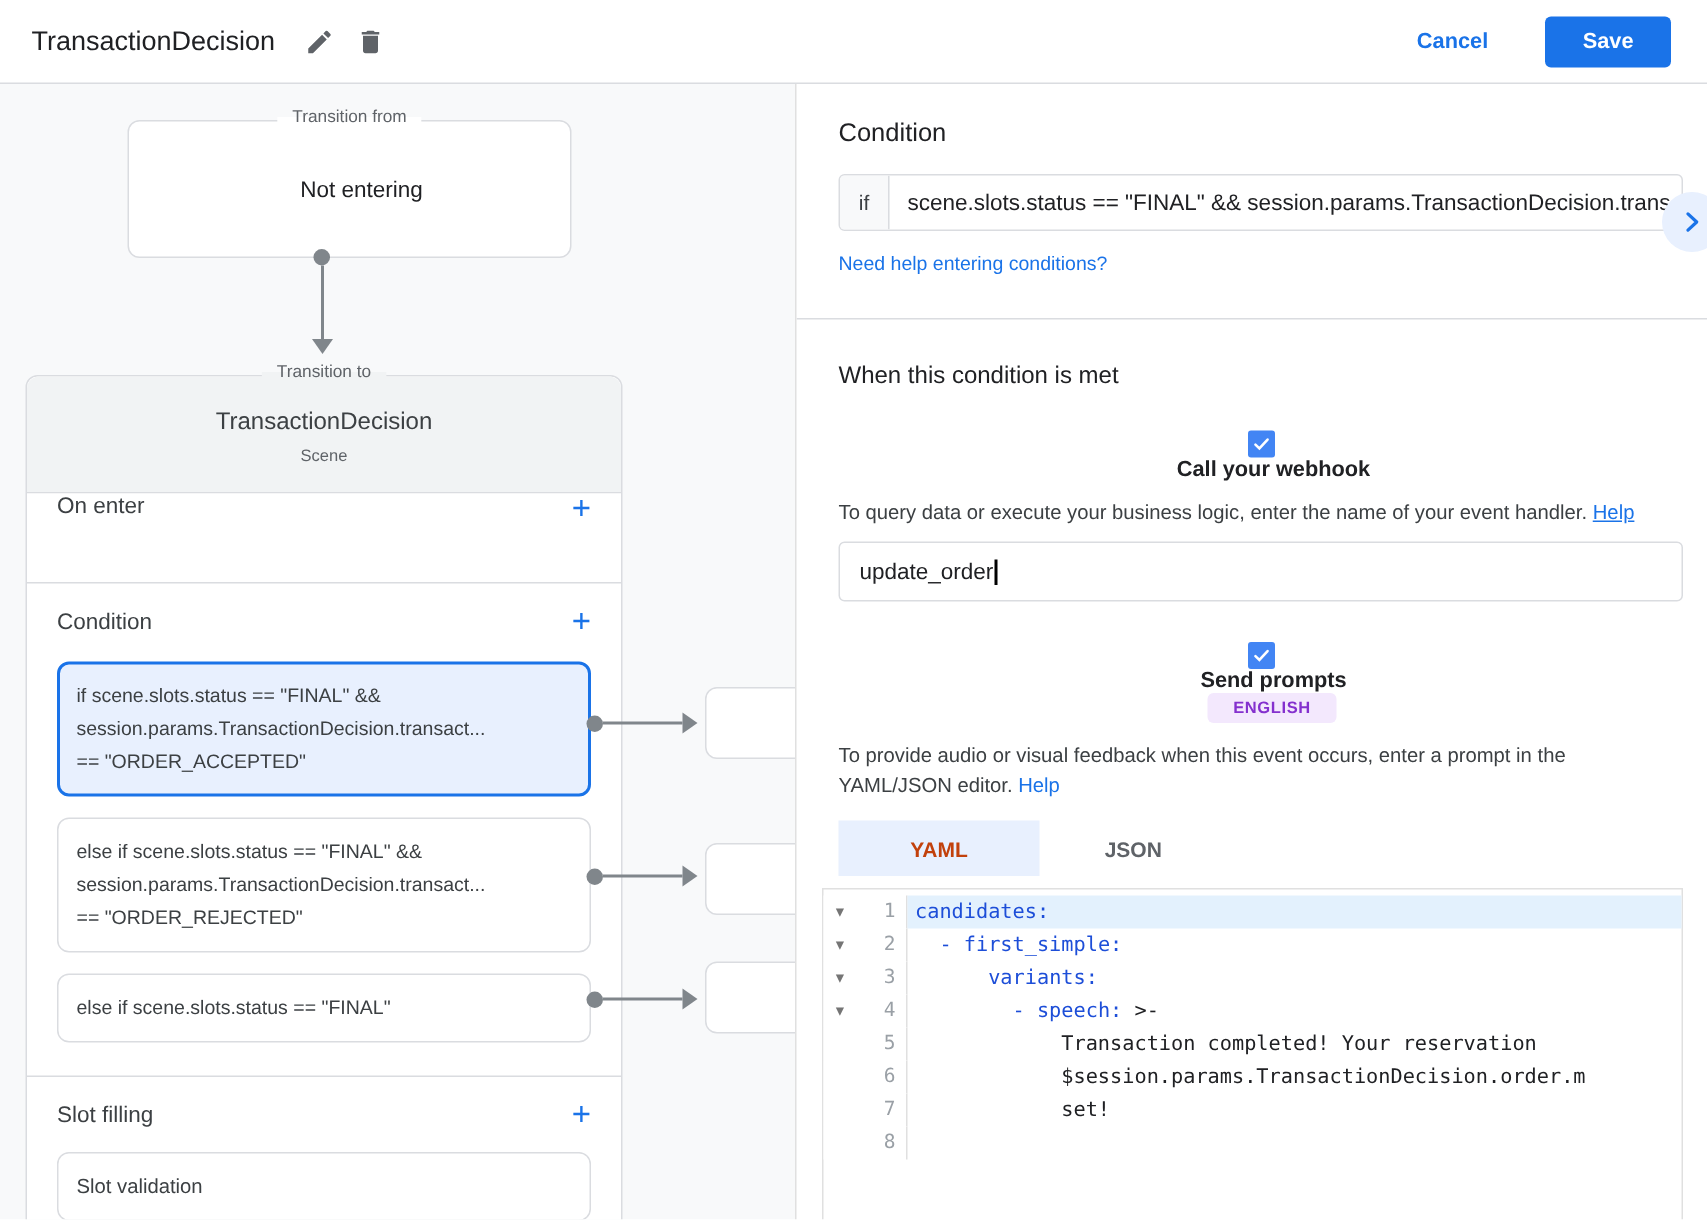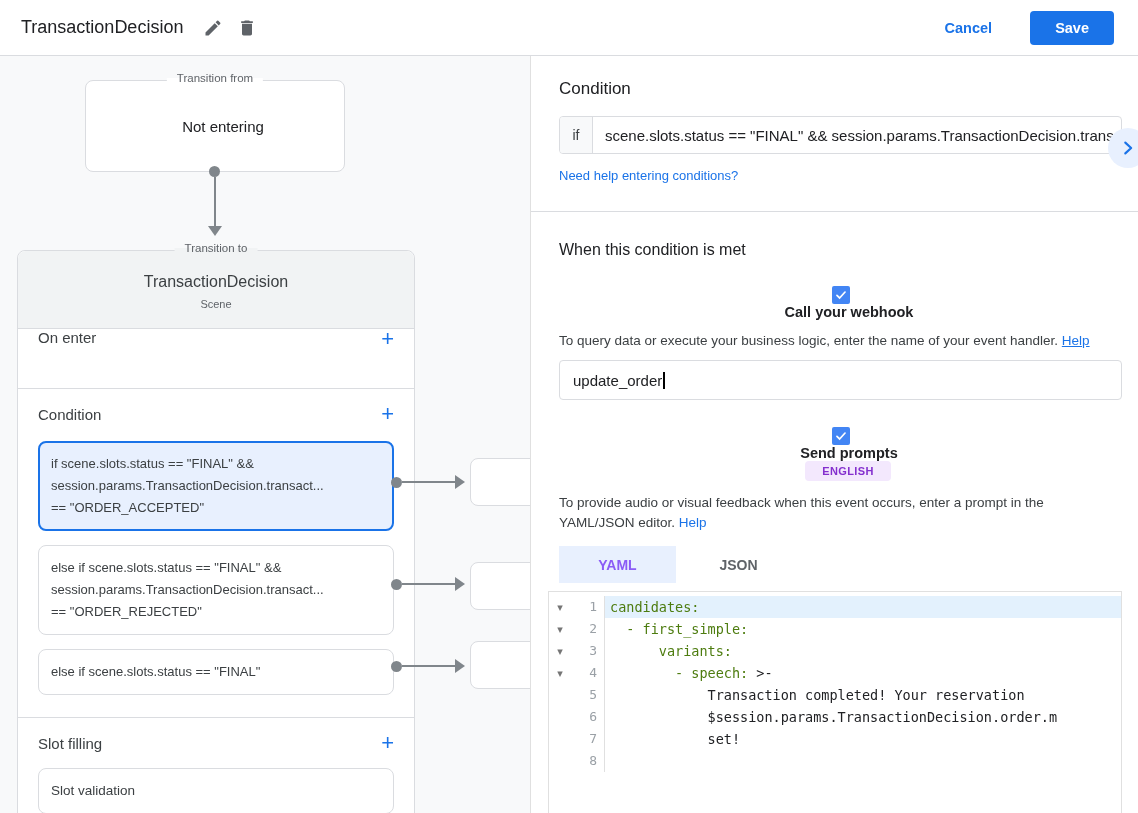--- a/index.html
+++ b/index.html
@@ -20,21 +20,21 @@
     font-weight:700; margin-right:38px; cursor:pointer; font-family:inherit; }
   .save-btn { background:#1a73e8; color:#fff; border:none; border-radius:4px;
     font-size:14.5px; font-weight:700; padding:9px 25px; cursor:pointer; font-family:inherit; }
 
   .main { flex:1; display:flex; min-height:0; }
 
   
   .diagram { width:530px; flex:none; background:#f8f9fa; position:relative; overflow:hidden; }
   .legend { position:absolute; top:-9px; left:50%; transform:translateX(-50%);
     font-size:11.5px; color:#5f6368; padding:0 10px; white-space:nowrap; }
-  .from-box { position:absolute; left:85px; top:24px; width:260px; height:92px;
+  .from-box { position:absolute; left:85px; top:24px; width:296px; height:92px;
     background:#fff; border:1px solid #dadce0; border-radius:8px;padding-left:16px; }
   .from-box .legend { background:linear-gradient(#f8f9fa 50%, #ffffff 50%); }
   .from-content { width:100%; height:100%; display:flex; align-items:center;
     justify-content:center; font-size:15px; color:#202124; }
 
   .vdot  { position:absolute; left:209px; top:110px; width:11px; height:11px;
     border-radius:50%; background:#80868b; }
   .vline { position:absolute; left:213.5px; top:121px; width:2px; height:49px; background:#80868b; }
   .varrow{ position:absolute; left:207.5px; top:170px; width:0; height:0;
     border-left:7px solid transparent; border-right:7px solid transparent;
@@ -105,36 +105,36 @@
   .help-link { color:#1a73e8; cursor:pointer; text-decoration:none; }
   .help-link.u { text-decoration:underline; }
   .text-input { margin-top:11px; height:40px; border:1px solid #dadce0; border-radius:4px;
     display:flex; align-items:center; padding:0 13px; font-size:15px; color:#202124; cursor:text; }
   .caret { width:1.5px; height:17px; background:#000; margin-left:1px; animation:blink 1s steps(1) infinite; }
   @keyframes blink { 50% { opacity:0; } }
 
   .tabs { margin-top:13px; display:flex; }
   .tab { height:37px; display:flex; align-items:center; justify-content:center;
     font-size:14px; font-weight:700; cursor:pointer; }
-  .tab.active { width:117px; color:#8b5cf6; background:#e8f0fe; }
+  .tab.active { width:134px; color:#c2410c; background:#e8f0fe; }
   .tab.inactive { width:125px; color:#5f6368; }
 
   .editor { margin:8px 0 0 -11px; border:1px solid #e0e0e0; height:320px;
     font-family:"DejaVu Sans Mono", monospace; font-size:13.5px; background:#fff;
     padding-top:4px; }
   .ed-row { display:flex; height:22px; line-height:22px; }
   .ed-gutter { width:56px; flex:none; display:flex; border-right:1px solid #e0e0e0;
     background:#fff; }
   .ed-fold { width:22px; flex:none; text-align:center; color:#757575; font-size:9px;
     font-family:"Liberation Sans", sans-serif; cursor:pointer; }
   .ed-fold.on::before { content:"▾"; font-size:11px; }
   .ed-num { flex:1; text-align:right; padding-right:7px; color:#9aa0a6; font-size:13px; }
   .ed-code { flex:1; padding-left:5px; white-space:pre; overflow:hidden; }
   .ed-row.active .ed-code { background:#e3f1fd; }
-  .tok-g { color:#4d7c0f; }
+  .tok-g { color:#1d4ed8; }
   .tok-p { color:#202124; }
 </style>
 </head>
 <body>
 
 <div class="app">
 
   <header class="topbar">
     <div class="page-title">TransactionDecision</div>
     <button class="iconbtn edit">

